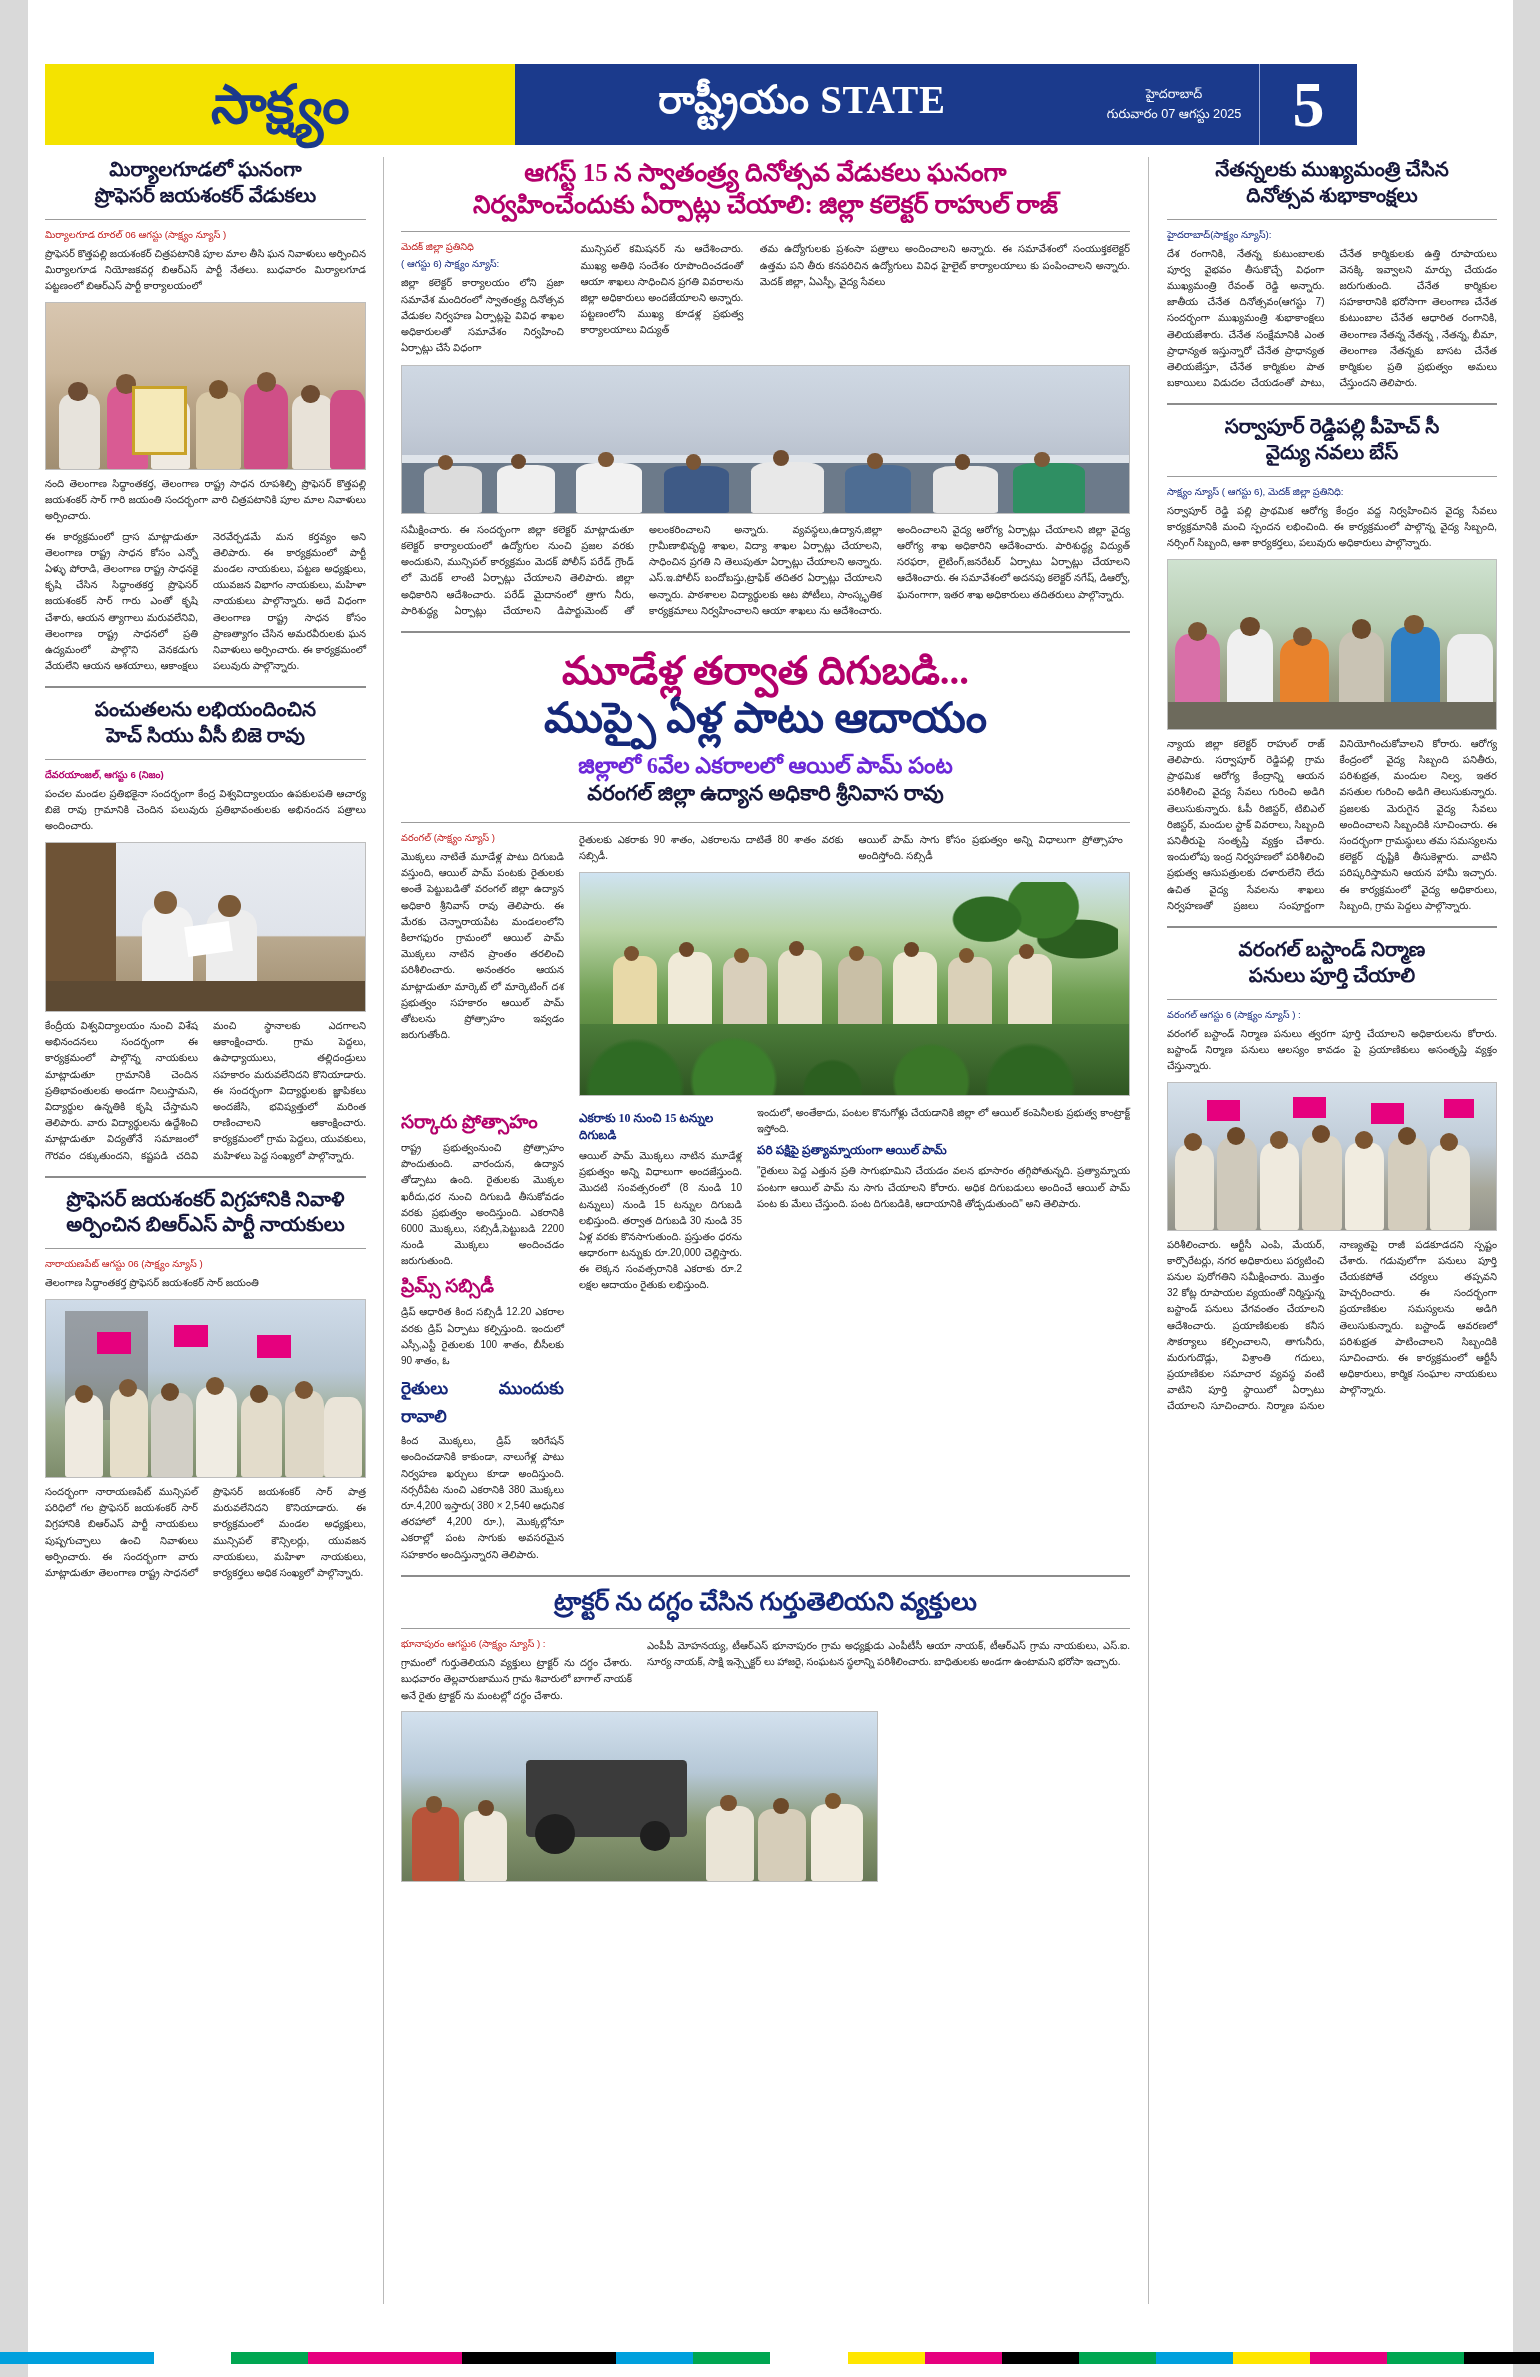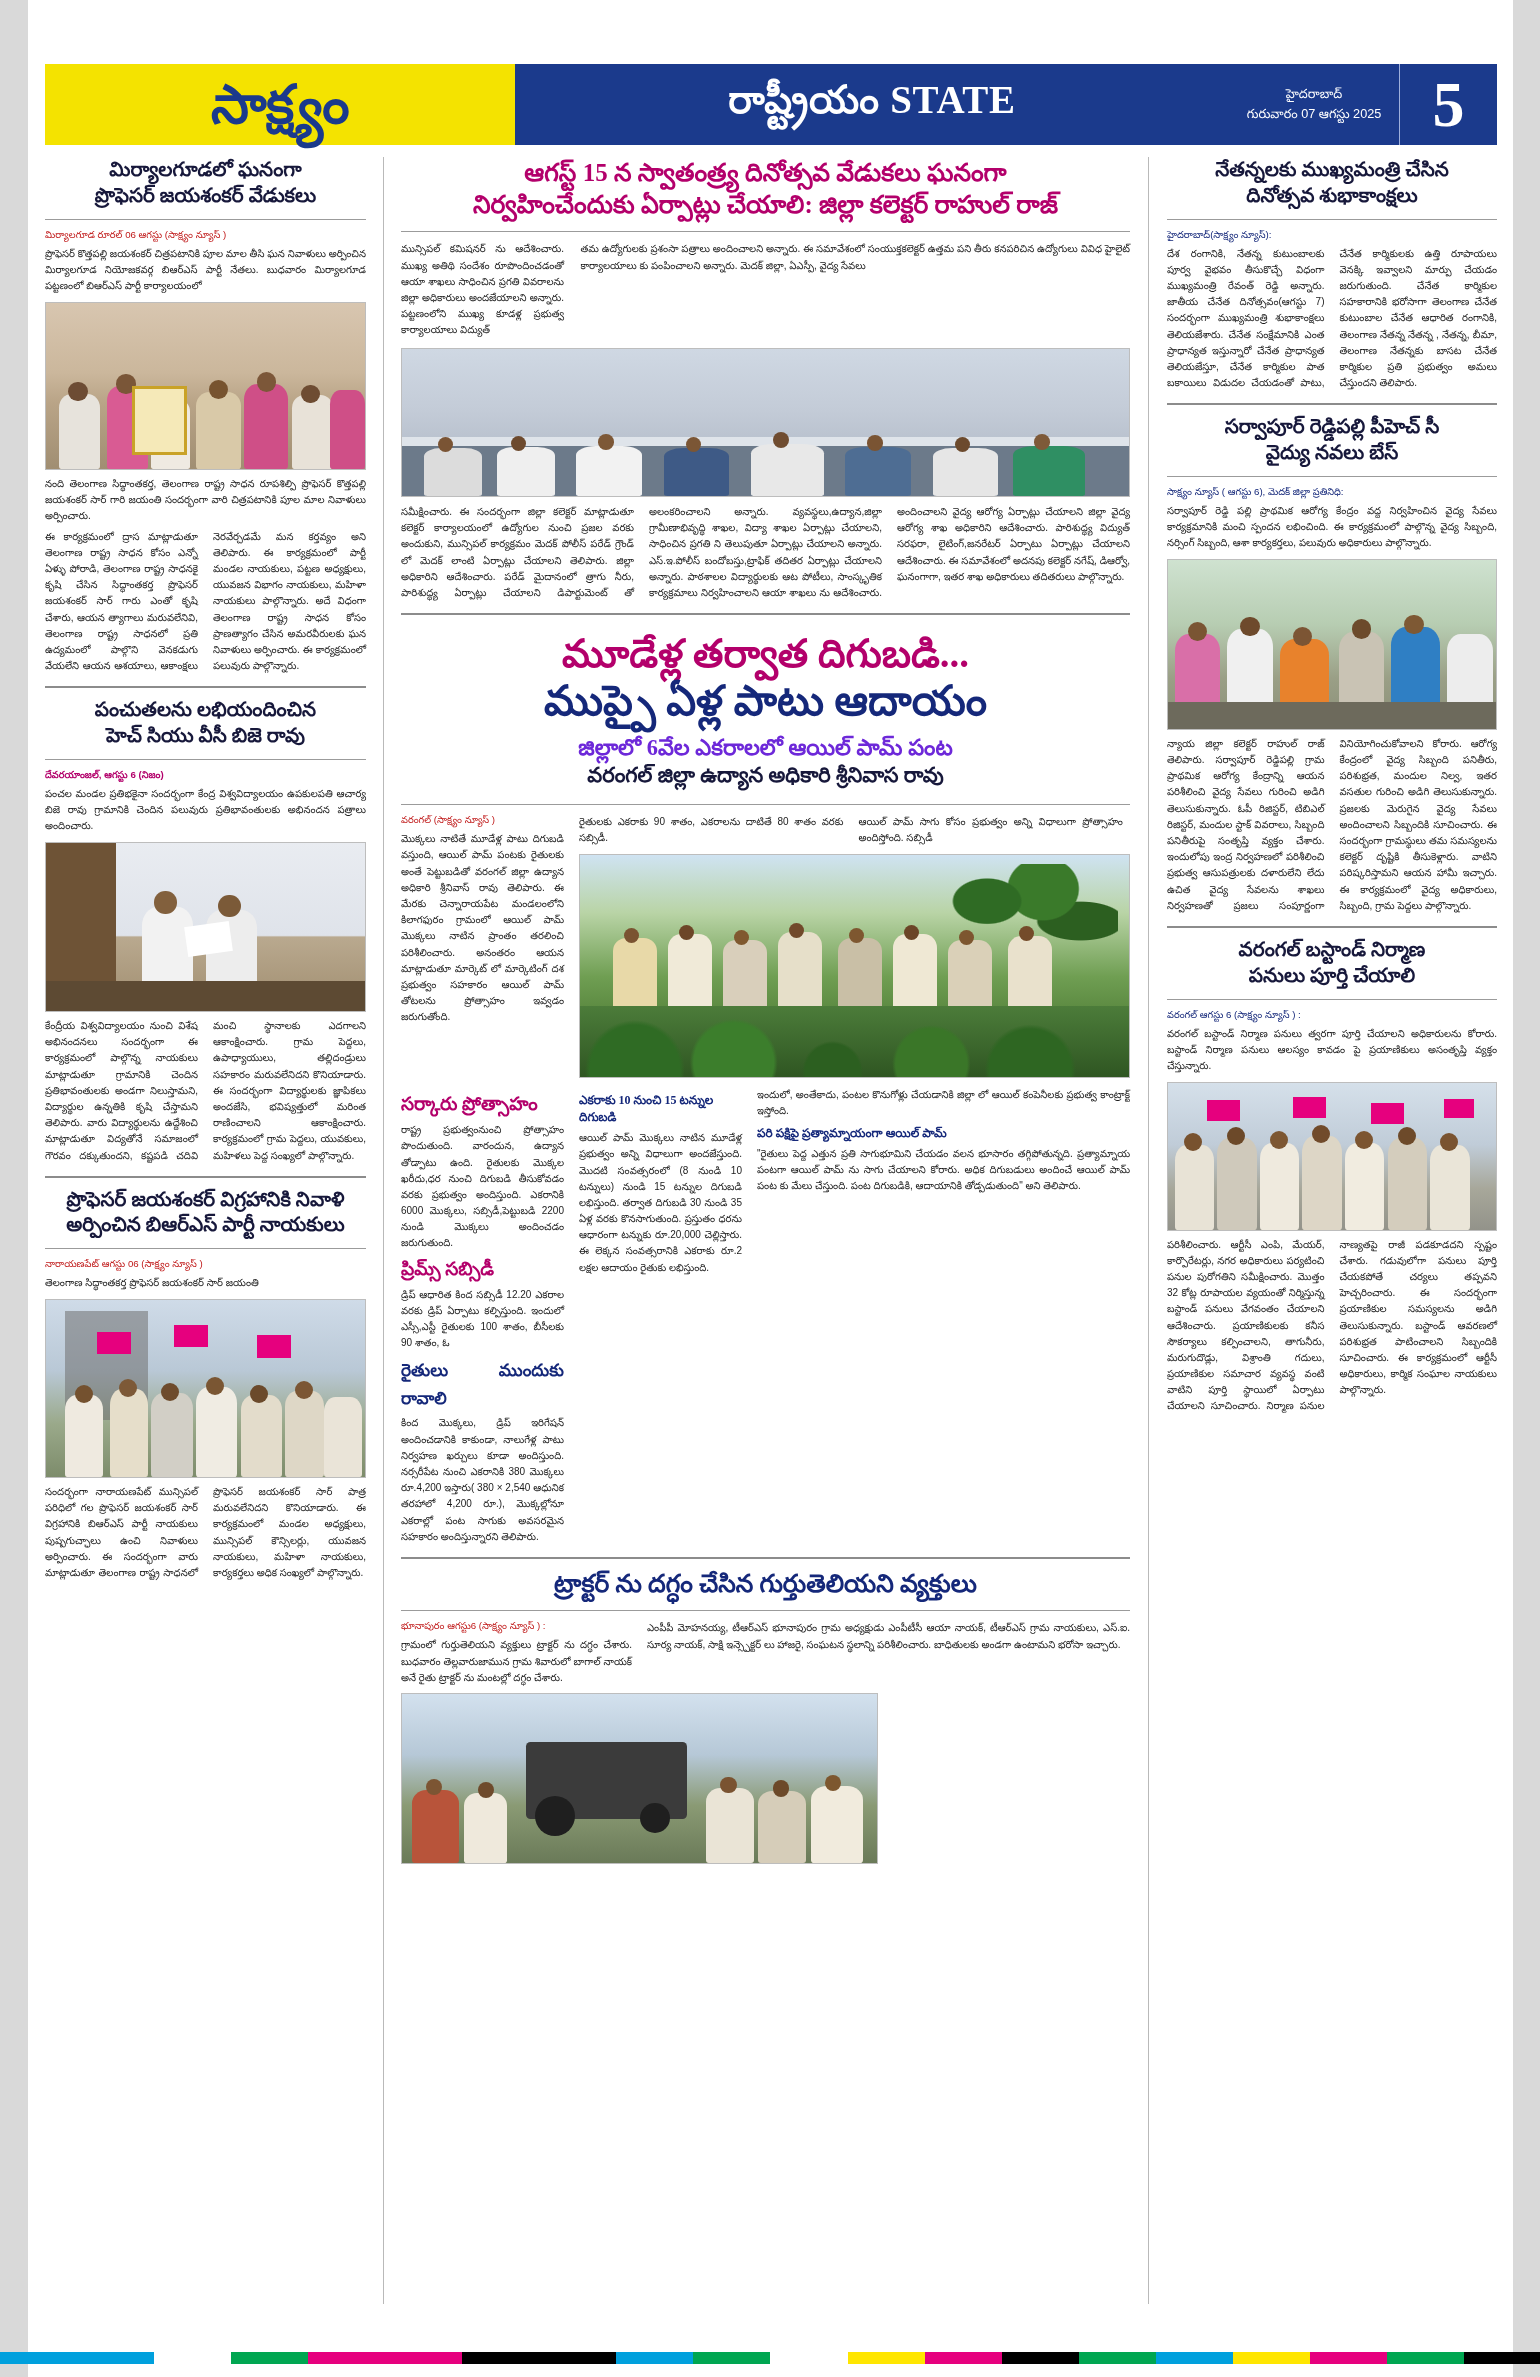--- a/index.html
+++ b/index.html
@@ -12,21 +12,21 @@
     position: relative;
     width: 1541px;
     height: 2377px;
     background: #ffffff;
     overflow: hidden;
   }
   
   .masthead {
     position: absolute;
     left: 45px; top: 64px;
-    width: 1452px; height: 81px;
+    width: 1312px; height: 81px;
     display: flex;
     align-items: stretch;
   }
   .mh-logo {
     width: 470px;
     background: #f4e300;
     display: flex; align-items: center; justify-content: center;
     position: relative;
   }
   .mh-logo .logo-text {
@@ -359,20 +359,25 @@
   <div class="col col-mid">
 
     <div>
       <div class="hl hl-lg hl-pink">
         <div>ఆగస్ట్ 15 న స్వాతంత్ర్య దినోత్సవ వేడుకలు ఘనంగా</div>
         <div>నిర్వహించేందుకు ఏర్పాట్లు చేయాలి: జిల్లా కలెక్టర్ రాహుల్ రాజ్</div>
       </div>
       <div class="rule-thin"></div>
 
       <div style="display:flex; gap:16.4px;">
+        <div style="width:163px;">
+          <div class="byline">మెదక్ జిల్లా ప్రతినిధి</div>
+          <div class="byline byline-blue">( ఆగస్టు 6) సాక్ష్యం న్యూస్:</div>
+          <div class="body-txt">జిల్లా కలెక్టర్ కార్యాలయం లోని ప్రజా సమావేశ మందిరంలో స్వాతంత్ర్య దినోత్సవ వేడుకల నిర్వహణ ఏర్పాట్లపై వివిధ శాఖల అధికారులతో సమావేశం నిర్వహించి ఏర్పాట్లు చేసే విధంగా</div>
+        </div>
         <div style="width:163px;">
           <div class="body-txt">మున్సిపల్ కమిషనర్ ను ఆదేశించారు. ముఖ్య అతిథి సందేశం రూపొందించడంతో ఆయా శాఖలు సాధించిన ప్రగతి వివరాలను జిల్లా అధికారులు అందజేయాలని అన్నారు. పట్టణంలోని ముఖ్య కూడళ్ల ప్రభుత్వ కార్యాలయాలు విద్యుత్</div>
         </div>
         <div style="flex:1;">
           <div class="body-txt">తమ ఉద్యోగులకు ప్రశంసా పత్రాలు అందించాలని అన్నారు. ఈ సమావేశంలో సంయుక్తకలెక్టర్ ఉత్తమ పని తీరు కనపరిచిన ఉద్యోగులు వివిధ హైలైట్ కార్యాలయాలు కు పంపించాలని అన్నారు. మెదక్ జిల్లా, ఏఎస్పీ, వైద్య సేవలు</div>
         </div>
       </div>
 
       <div class="photo ph-b" style="height:149px; margin-top:9px;">
         <div class="sky" style="background:linear-gradient(180deg,#cfd8e3 0%,#c4ccd8 40%,#a8b1be 100%);"></div>

